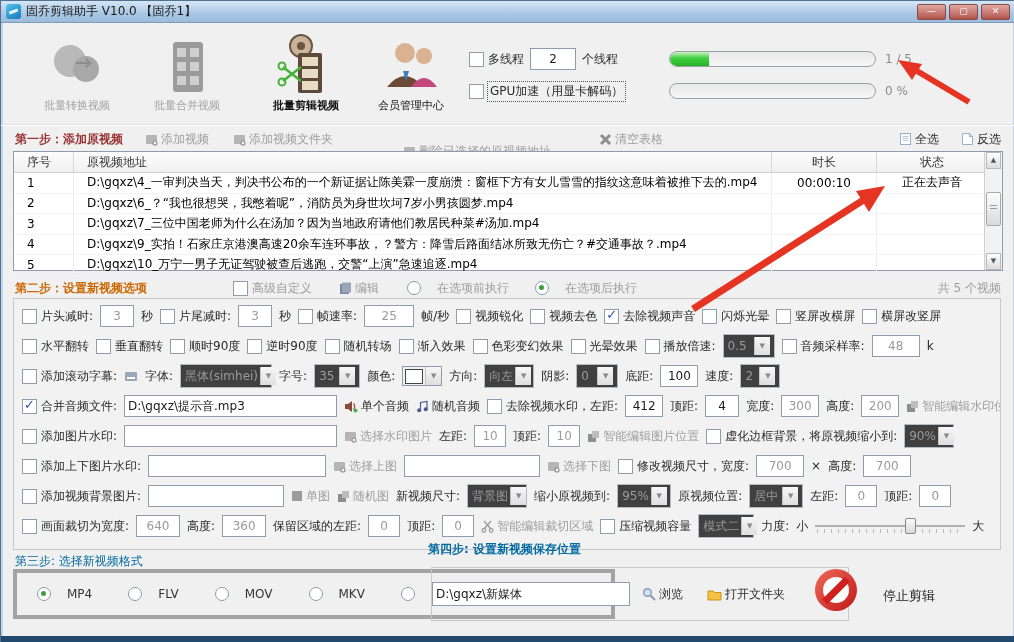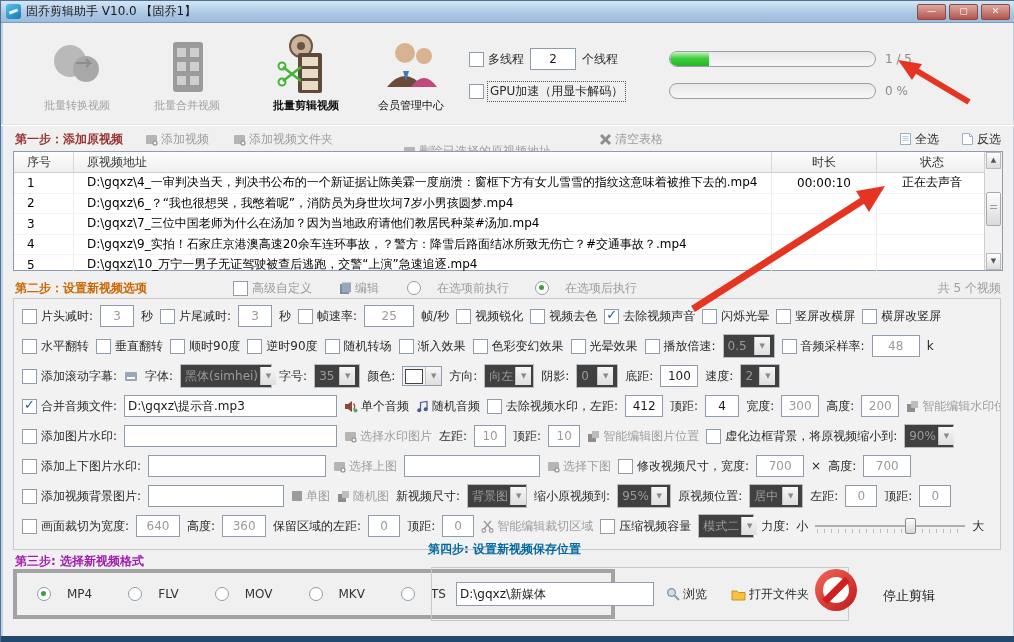--- a/index.html
+++ b/index.html
@@ -31,21 +31,21 @@
   .dotted{outline:1px dotted #555;padding:1px 2px;}
   .pbar{position:absolute;width:205px;height:14px;border:1px solid #9aa0a6;border-radius:8px;
     background:linear-gradient(#e9e9e9,#f6f6f6);overflow:hidden;}
   .pfill{height:100%;border-radius:8px 0 0 8px;
     background:linear-gradient(#c9f3c0,#3ecf3e 45%,#28b428);}
   .ptext{position:absolute;color:#8a8a8a;}
   
   .steprow{position:absolute;left:14px;right:14px;display:flex;align-items:center;white-space:nowrap;}
   .s1title{color:#993333;font-weight:bold;}
   .s2title{color:#cc6600;font-weight:bold;}
-  .s3title{position:absolute;left:14px;top:552px;color:#a21caf;font-weight:bold;}
+  .s3title{position:absolute;left:14px;top:552px;color:#0369a1;font-weight:normal;}
   .s4title{position:absolute;left:427px;top:540px;color:#0369a1;font-weight:bold;}
   .gbtn{display:inline-flex;align-items:center;gap:3px;color:#9d9d9d;white-space:nowrap;}
   .gbtn.darktext{color:#2a2a2a;}
   .lbl{color:#2a2a2a;}
   .graylbl{color:#9d9d9d;}
   
   .cbw{display:inline-flex;align-items:center;gap:4px;white-space:nowrap;color:#2a2a2a;}
   .cbw.gray{color:#9d9d9d;}
   .cbx{display:inline-block;width:13px;height:13px;background:#fff;border:1px solid #8e9cab;position:relative;flex:none;}
   .cbx.on::after{content:"\2713";position:absolute;left:1px;top:-3px;font-size:13px;font-weight:bold;color:#2456a8;}
@@ -88,21 +88,21 @@
   .sthumb::after{content:"";position:absolute;left:3px;right:3px;top:12px;height:6px;
     background:repeating-linear-gradient(#9b9b9b 0 1px,transparent 1px 3px);}
   
   .optpanel{position:absolute;left:12px;top:297px;width:988px;height:252px;border:1px solid #c8c8c8;box-sizing:border-box;background:#f2f2f2;}
   .optrow{display:flex;align-items:center;height:30px;padding-left:8px;gap:7px;white-space:nowrap;overflow:hidden;}
   .optrow:first-child{margin-top:2px;}
   
   .fmtbox{position:absolute;left:12px;top:568px;width:602px;height:50px;border:4px solid #a3a3a3;box-sizing:border-box;
     display:flex;gap:36px;padding-left:20px;}
   .savebox{position:absolute;left:430px;top:566px;width:418px;height:54px;border:1px solid #c8c8c8;box-sizing:border-box;
-    display:flex;align-items:center;gap:12px;padding-left:24px;}
+    display:flex;align-items:center;gap:12px;padding-left:0;}
   .stopsign{position:absolute;left:814px;top:568px;width:42px;height:42px;border-radius:50%;
     background:linear-gradient(135deg,#ef6a5a,#c01818);}
   .stopsign::before{content:"";position:absolute;left:8px;top:8px;right:8px;bottom:8px;background:#fdfdfd;border-radius:50%;}
   .stopsign::after{content:"";position:absolute;left:5px;top:18px;width:32px;height:7px;background:#cf1f1f;transform:rotate(-45deg);}
   .stoplabel{position:absolute;left:882px;top:586px;font-size:13px;color:#222;}
   .bottombar{position:absolute;left:0;right:0;bottom:0;height:7px;background:#24496f;}
   .hline{position:absolute;left:0;right:0;top:123px;height:1px;background:#e2e2e2;box-shadow:0 1px 0 #fff;}
   .arrows{position:absolute;left:0;top:0;pointer-events:none;z-index:50;}
 </style>
 </head>

